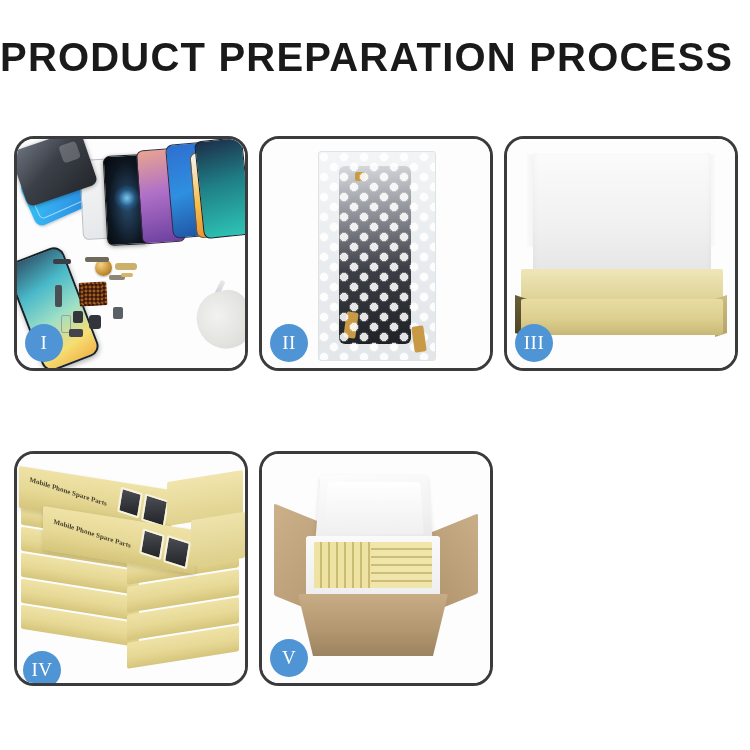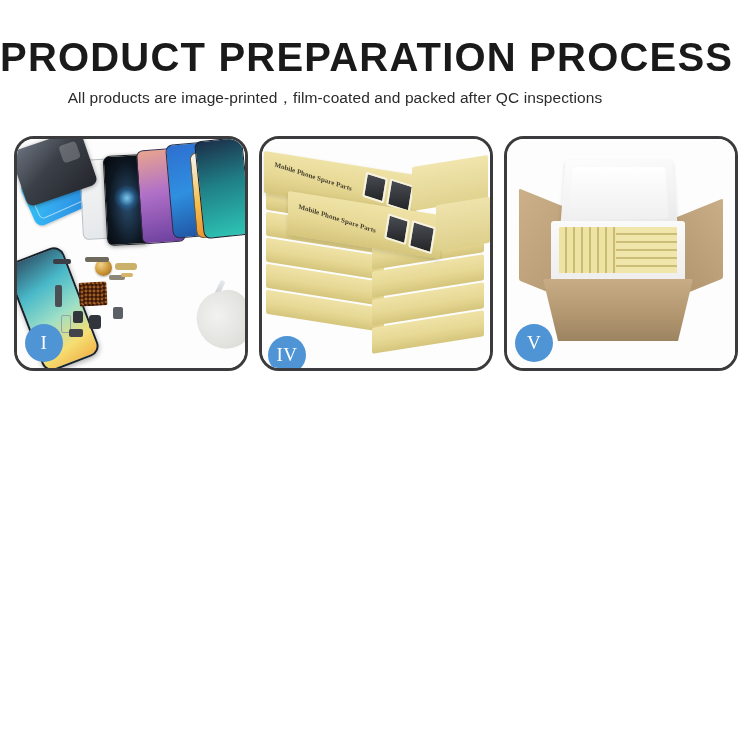--- a/index.html
+++ b/index.html
@@ -373,21 +373,20 @@
     position:absolute; width:18px; height:22px;
     background: rgba(150,124,90,.55);
     border-radius:1px;
   }
 </style>
 </head>
 <body>
 
 <div id="header">
   <h1 id="page-title">PRODUCT PREPARATION PROCESS</h1>
-  <p id="page-subtitle">All products are image-printed，film-coated and packed after QC inspections</p>
 </div>
 
 <div id="panel-grid">
 
   <div class="panel">
     <div class="panel-photo">
       <div class="ph ph-blue-film"></div>
       <div class="ph ph-glass"></div>
       <div class="ph ph-black"></div>
       <div class="ph ph-purple"></div>
@@ -408,21 +407,44 @@
       <div class="part gold" style="left:104px;top:134px;width:12px;height:4px;"></div>
       <div class="part" style="left:38px;top:146px;width:7px;height:22px;background:#4a4e55;border-radius:2px;"></div>
       <div class="part" style="left:52px;top:190px;width:14px;height:8px;background:#41454b;border-radius:2px;"></div>
       <div class="ph-chassis"></div>
       <div class="tool"></div>
       <div class="hand"></div>
     </div>
     <div class="badge">I</div>
   </div>
 
-
+  <div class="panel">
+    <div class="panel-photo">
+      <div class="bw-bag">
+        <div class="bw-part"></div>
+        <div class="bw-tab"></div>
+        <div class="bubbles"></div>
+      </div>
+    </div>
+    <div class="badge">II</div>
+  </div>
+
+  <div class="panel">
+    <div class="panel-photo">
+      <div class="b3-flap-l"></div>
+      <div class="b3-flap-r"></div>
+      <div class="b3-foam"></div>
+      <div class="b3-bubblerow"></div>
+      <div class="b3-rim"></div>
+      <div class="b3-side-l"></div>
+      <div class="b3-side-r"></div>
+      <div class="b3-front"></div>
+    </div>
+    <div class="badge">III</div>
+  </div>
 
   <div class="panel">
     <div class="panel-photo">
       <div class="stack">
 
         <div class="sbox" style="left:4px;top:56px;width:118px;height:24px;transform:skewY(9deg);"></div>
         <div class="sbox" style="left:4px;top:82px;width:118px;height:24px;transform:skewY(9deg);"></div>
         <div class="sbox" style="left:4px;top:108px;width:118px;height:24px;transform:skewY(9deg);"></div>
         <div class="sbox" style="left:4px;top:134px;width:118px;height:24px;transform:skewY(9deg);"></div>
         <div class="sbox" style="left:4px;top:160px;width:118px;height:24px;transform:skewY(9deg);"></div>

